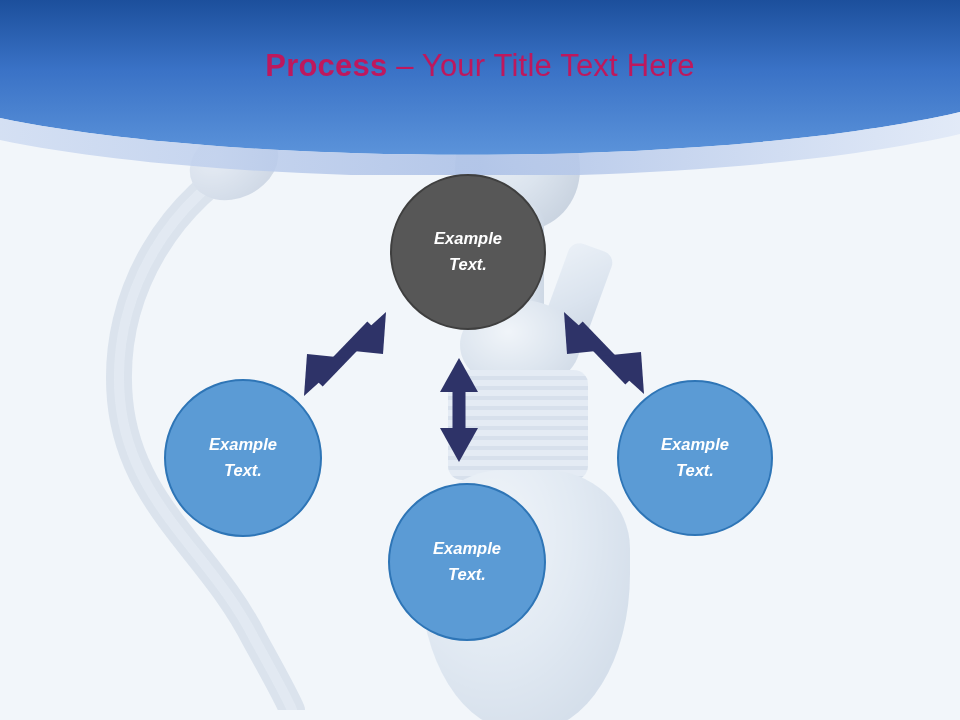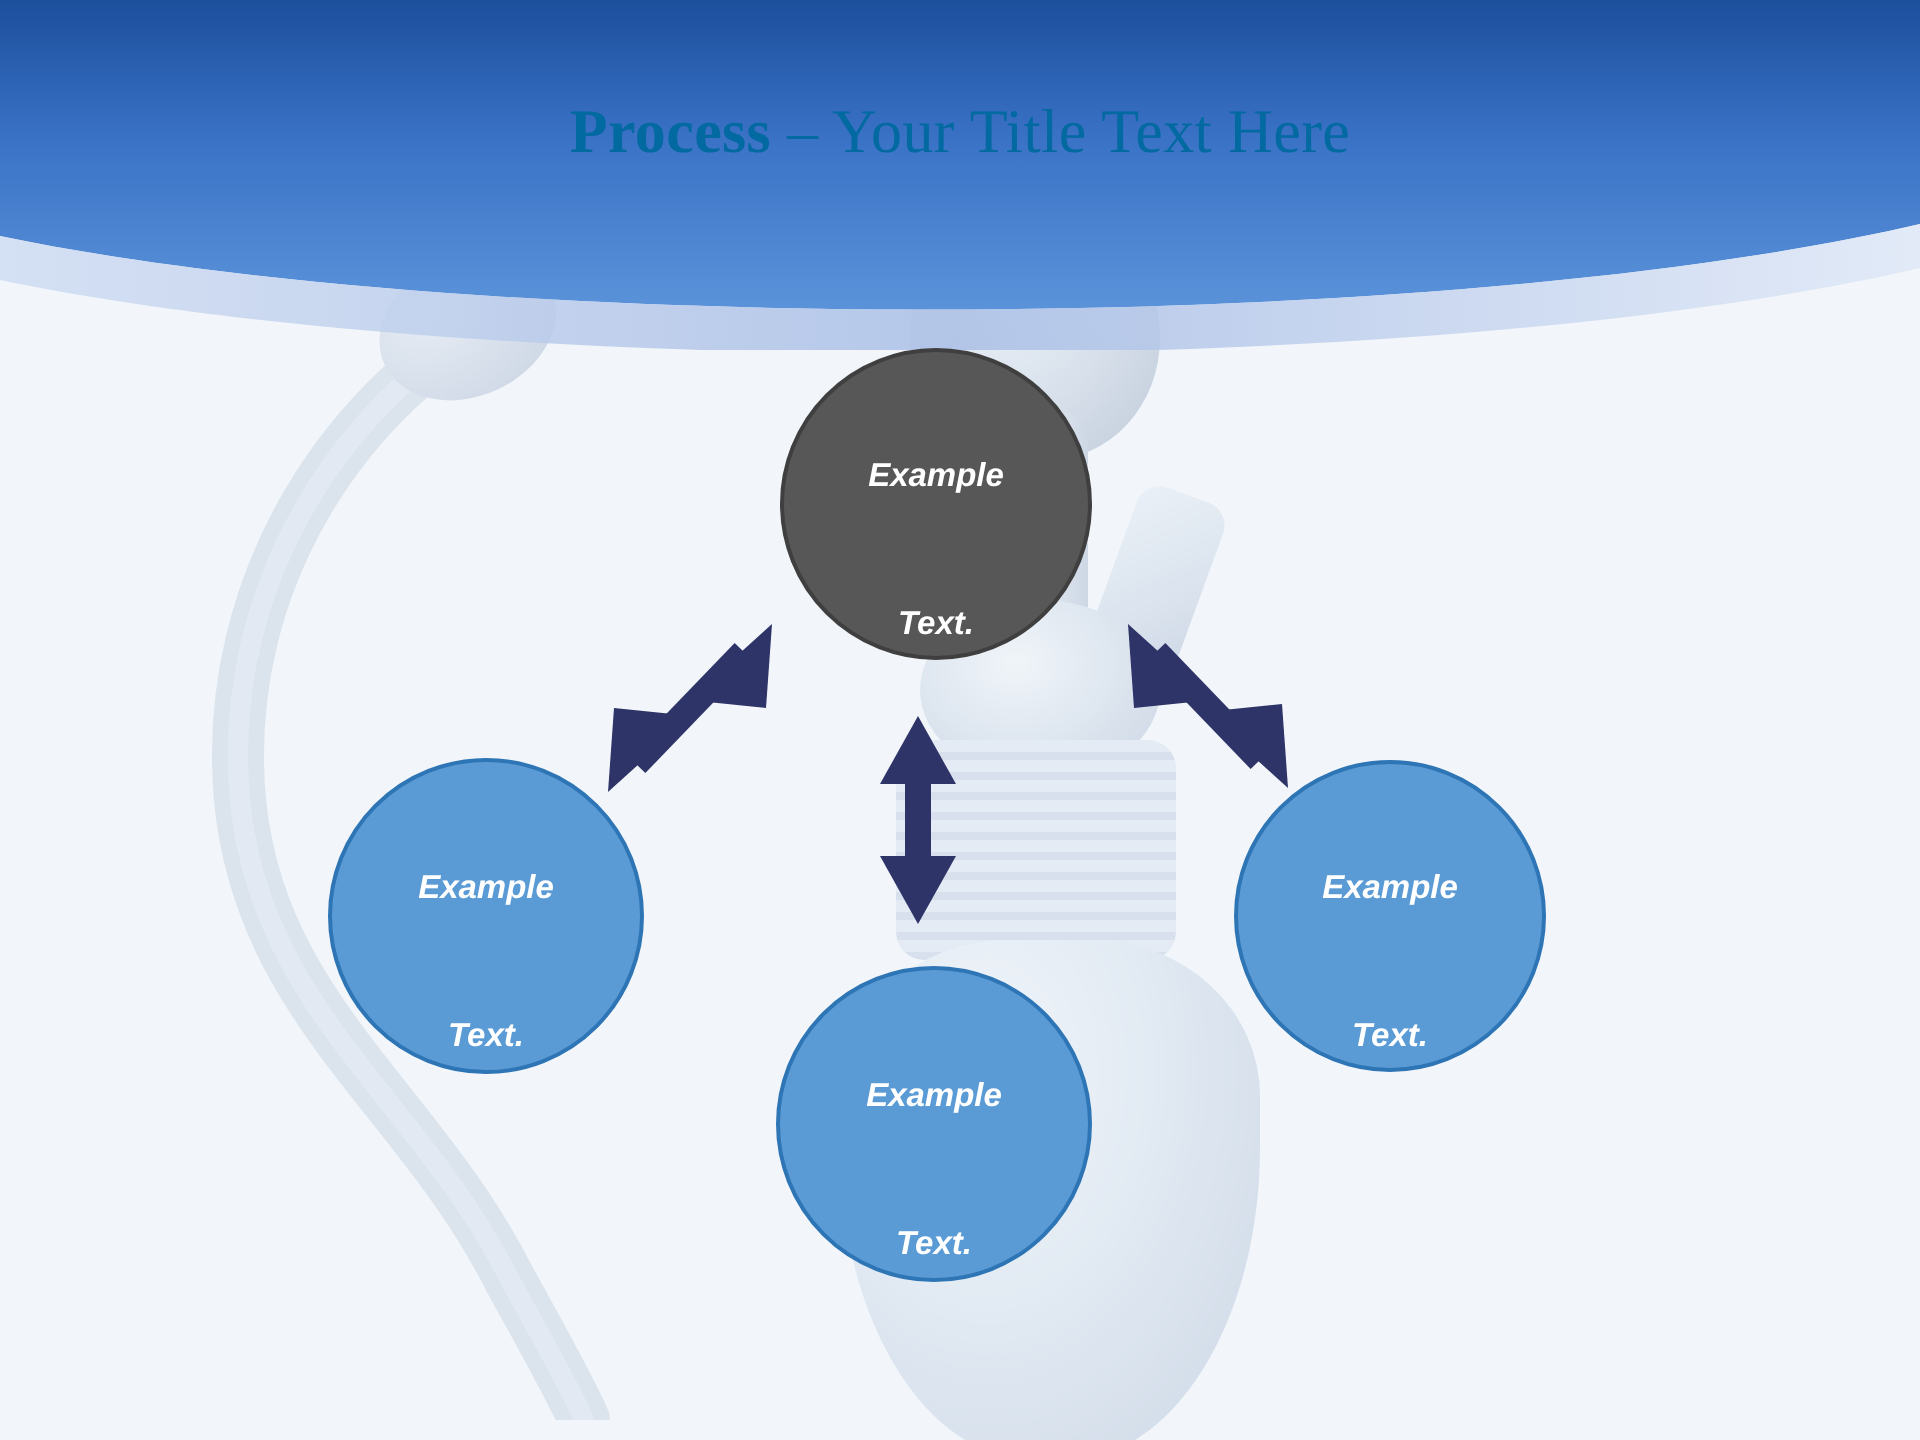--- a/index.html
+++ b/index.html
@@ -98,24 +98,23 @@
     overflow: hidden;
   }
   .banner svg { display: block; }
 
   .slide-title {
     position: absolute;
     left: 0; top: 48px;
     width: 960px;
     text-align: center;
     font-size: 31px;
-    color: #0369a1;
+    color: #be185d;
     letter-spacing: 0.2px;
     white-space: nowrap;
-    font-family: Liberation Serif, serif;
   }
   .slide-title .bold { font-weight: bold; }
   .slide-title .light { font-weight: normal; }
 
   
   .arrows {
     position: absolute;
     left: 0; top: 0;
     width: 960px; height: 720px;
   }
@@ -136,21 +135,21 @@
     box-sizing: border-box;
   }
   .node-center {
     background: #575757;
     border: 2px solid #3f3f3f;
   }
   .node-blue {
     background: #5b9bd5;
     border: 2px solid #2e75b6;
   }
-  .node .label { display: block; margin-top: 48px; }
+  .node .label { display: block; }
 </style>
 </head>
 <body>
 
 <div id="slide">
 
   <div class="photo-layer">
     <div class="photo-bowl"></div>
     <div class="photo-neck"></div>
     <div class="photo-sidepipe"></div>

